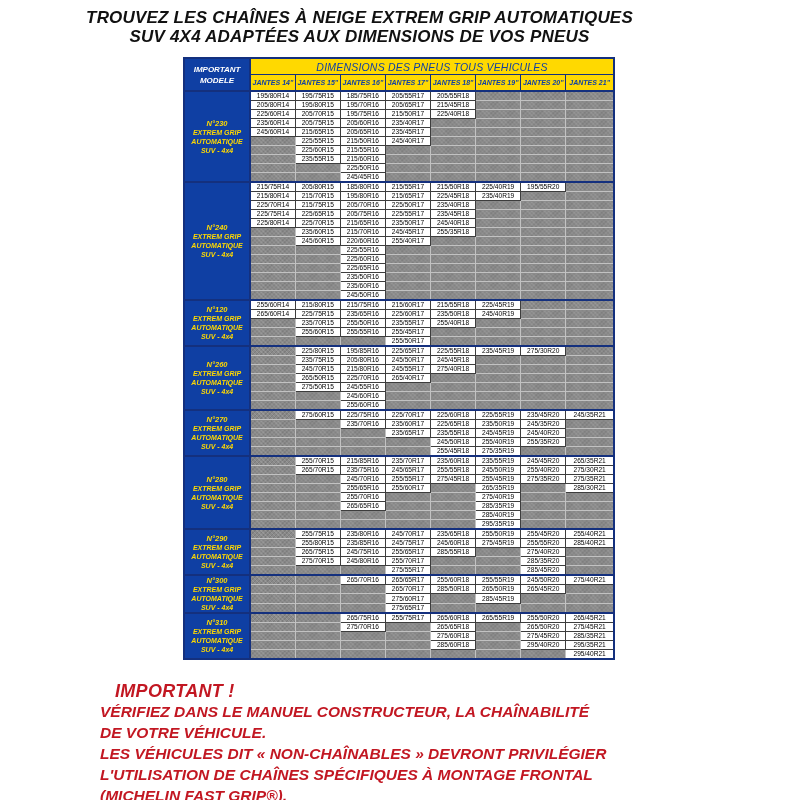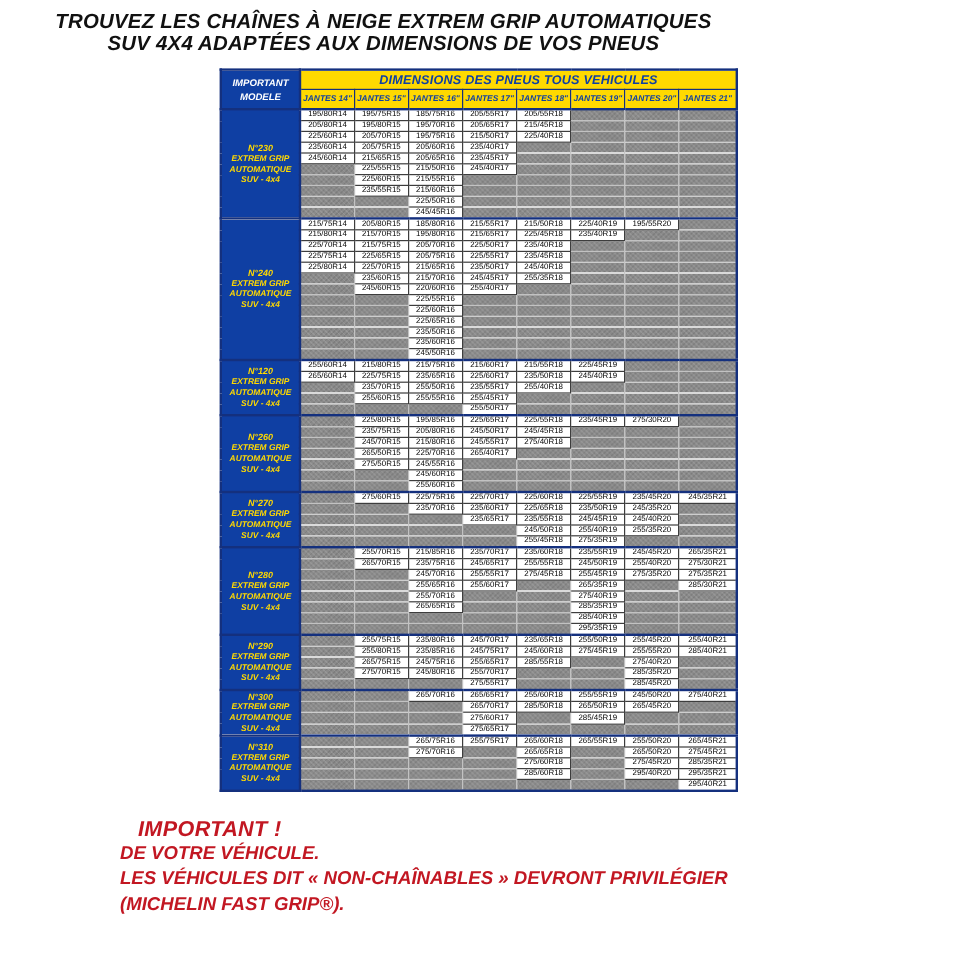--- a/index.html
+++ b/index.html
@@ -1,25 +1,25 @@
 <!DOCTYPE html>
 <html style="--blue: #0F3FA3; --navy: #14307E; --yellow: #FFD900; --gray: #8A8A8A; --red: #C21722;"><head>
 <meta charset="utf-8">
 <style>
   html,body{margin:0;padding:0;background:#fff;}
   .page{position:relative;width:800px;height:800px;background:#fff;overflow:hidden;
         font-family:"Liberation Sans",sans-serif;}
   .title{position:absolute;top:8px;left:0;width:639px;text-align:center;
-         font-size:17px;font-weight:bold;font-style:italic;color:#111;line-height:19px;letter-spacing:.2px;}
+         font-size:17px;font-weight:bold;font-style:italic;color:#111;line-height:19px;letter-spacing:.2px;padding-left:40px;}
   table.fitment{position:absolute;left:183px;top:57px;width:432px;border-collapse:collapse;
                 table-layout:fixed;border:2px solid var(--navy);}
   th,td{padding:0;margin:0;overflow:hidden;white-space:nowrap;text-align:center;vertical-align:middle;}
   th.refcell{background:var(--blue);color:#fff;font-size:8px;font-weight:bold;font-style:italic;
              border:2px solid var(--navy);line-height:11px;}
-  th.mainhead{background:var(--yellow);color:var(--blue);font-size:10.5px;font-weight:bold;font-style:italic;
+  th.mainhead{background:var(--yellow);color:var(--blue);font-size:10.5px;font-weight:normal;font-style:italic;
               height:15px;border:1px solid var(--navy);letter-spacing:.2px;}
   th.jantes{background:var(--yellow);color:var(--blue);font-size:7px;font-weight:bold;font-style:italic;
             height:15px;border:1px solid var(--navy);}
   tbody td{height:8px;font-size:6.6px;line-height:8px;border:1px solid #9a9a9a;color:#000;}
   td.size{background:#fff;border-color:#3d3d3d;}
   td.empty{background-color:var(--gray);
            background-image:repeating-linear-gradient(45deg,rgba(255,255,255,.12) 0 1px,transparent 1px 3px),
                             repeating-linear-gradient(-45deg,rgba(0,0,0,.10) 0 1px,transparent 1px 3px);
            border-color:#c2c2c2;}
   td.model{background:var(--blue);color:var(--yellow);font-weight:bold;font-style:italic;
@@ -746,19 +746,21 @@
           <td class="empty"></td>
           <td class="empty"></td>
           <td class="size">295/40R21</td>
         </tr>
       </tbody>
   </table>
 
   <div class="footer">
     <div class="important">IMPORTANT !</div>
     <div class="warnlines" id="warning-lines">
+        <div>VÉRIFIEZ DANS LE MANUEL CONSTRUCTEUR, LA CHAÎNABILITÉ</div>
         <div>DE VOTRE VÉHICULE.</div>
         <div>LES VÉHICULES DIT « NON-CHAÎNABLES » DEVRONT PRIVILÉGIER</div>
+        <div>L'UTILISATION DE CHAÎNES SPÉCIFIQUES À MONTAGE FRONTAL</div>
         <div>(MICHELIN FAST GRIP®).</div>
       </div>
   </div>
 
 </div>
 
 </body></html>

